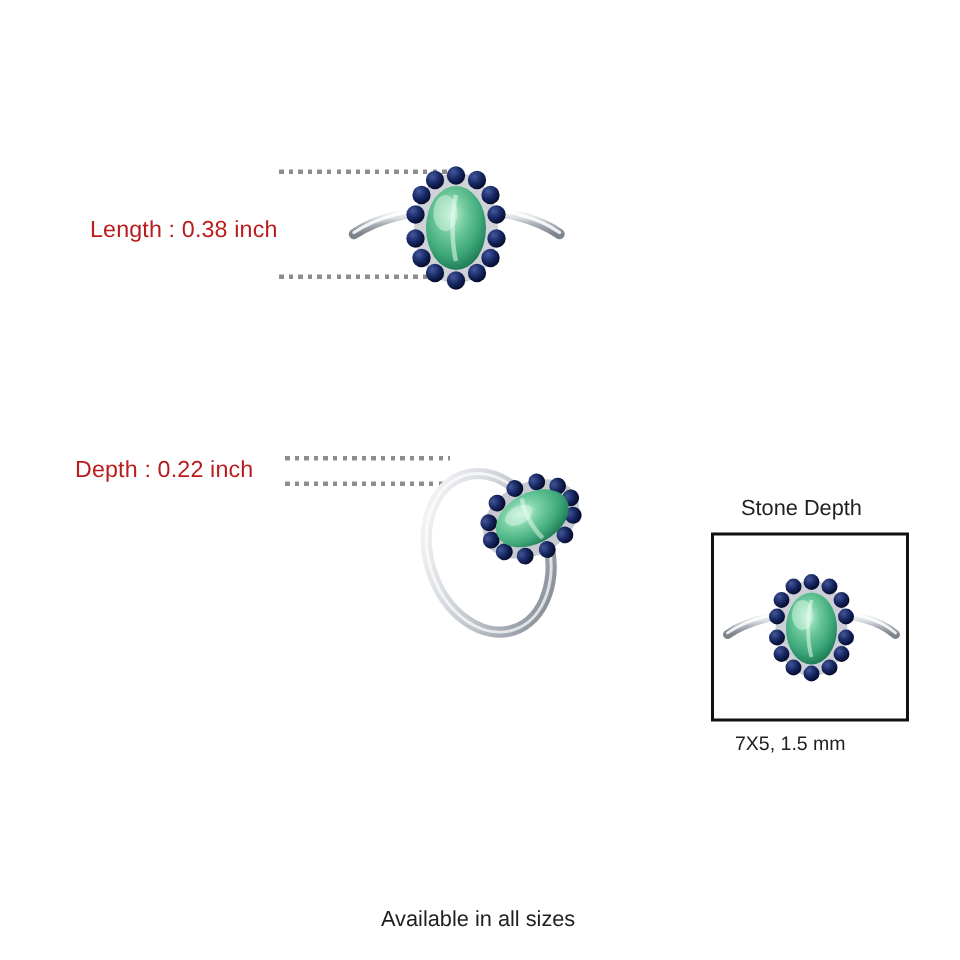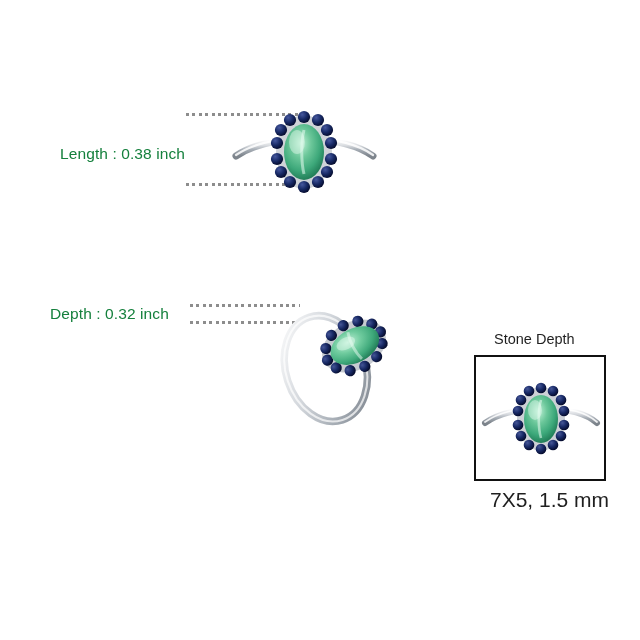--- a/index.html
+++ b/index.html
@@ -16,21 +16,21 @@
     width: 640px;
     height: 640px;
     background: #ffffff;
     overflow: hidden;
   }
 
   
   .dim-label {
     position: absolute;
     font-size: 15.5px;
-    color: #15803d;
+    color: #b91c1c;
     white-space: nowrap;
     letter-spacing: 0.1px;
   }
   .caption-center {
     position: absolute;
     font-size: 14.5px;
     color: #1f1f1f;
     white-space: nowrap;
   }
 
@@ -112,21 +112,21 @@
         <circle cx="49" cy="18" r="6.1" fill="url(#sapG1)"></circle>
         <circle cx="58" cy="8" r="6.1" fill="url(#sapG1)"></circle>
       </g>
 
       <ellipse cx="72" cy="40" rx="20" ry="28" fill="url(#emeraldG1)"></ellipse>
       <ellipse cx="65" cy="30" rx="8" ry="12" fill="#d9f6e6" opacity="0.5"></ellipse>
       <path d="M72,18 C69,30 69,50 72,62" stroke="#e6fbf0" stroke-width="3" fill="none" opacity="0.55"></path>
     </svg>
   </div>
 
-  <div class="dim-label" style="left:50px; top:305px;">Depth : 0.32 inch</div>
+  <div class="dim-label" style="left:50px; top:305px;">Depth : 0.22 inch</div>
 
   <div class="leader" style="left:190px; top:304px; width:110px;"></div>
 
   <div class="leader" style="left:190px; top:321px; width:110px;"></div>
 
   <div class="ring" style="left:272px; top:296px;">
     <svg width="130" height="130" viewBox="0 0 130 130">
       <defs>
         <linearGradient id="bandG2" x1="0" y1="0" x2="1" y2="1">
           <stop offset="0%" stop-color="#ffffff"></stop>
@@ -220,16 +220,17 @@
           <circle cx="39" cy="21" r="5.3" fill="url(#sapG3)"></circle>
           <circle cx="47" cy="12" r="5.3" fill="url(#sapG3)"></circle>
         </g>
         <ellipse cx="59" cy="40" rx="17" ry="24" fill="url(#emeraldG3)"></ellipse>
         <ellipse cx="53" cy="31" rx="7" ry="10" fill="#dcf7e9" opacity="0.5"></ellipse>
         <path d="M59,21 C56,31 56,49 59,59" stroke="#e8fbf1" stroke-width="2.6" fill="none" opacity="0.55"></path>
       </svg>
     </div>
   </div>
 
-  <div class="caption-center" style="left:490px; top:488px; font-size:21px;">7X5, 1.5 mm</div>
-
+  <div class="caption-center" style="left:490px; top:488px; font-size:13px;">7X5, 1.5 mm</div>
+
+  <div class="caption-center" style="left:254px; top:605px;">Available in all sizes</div>
 
 </div>
 
 </body></html>

